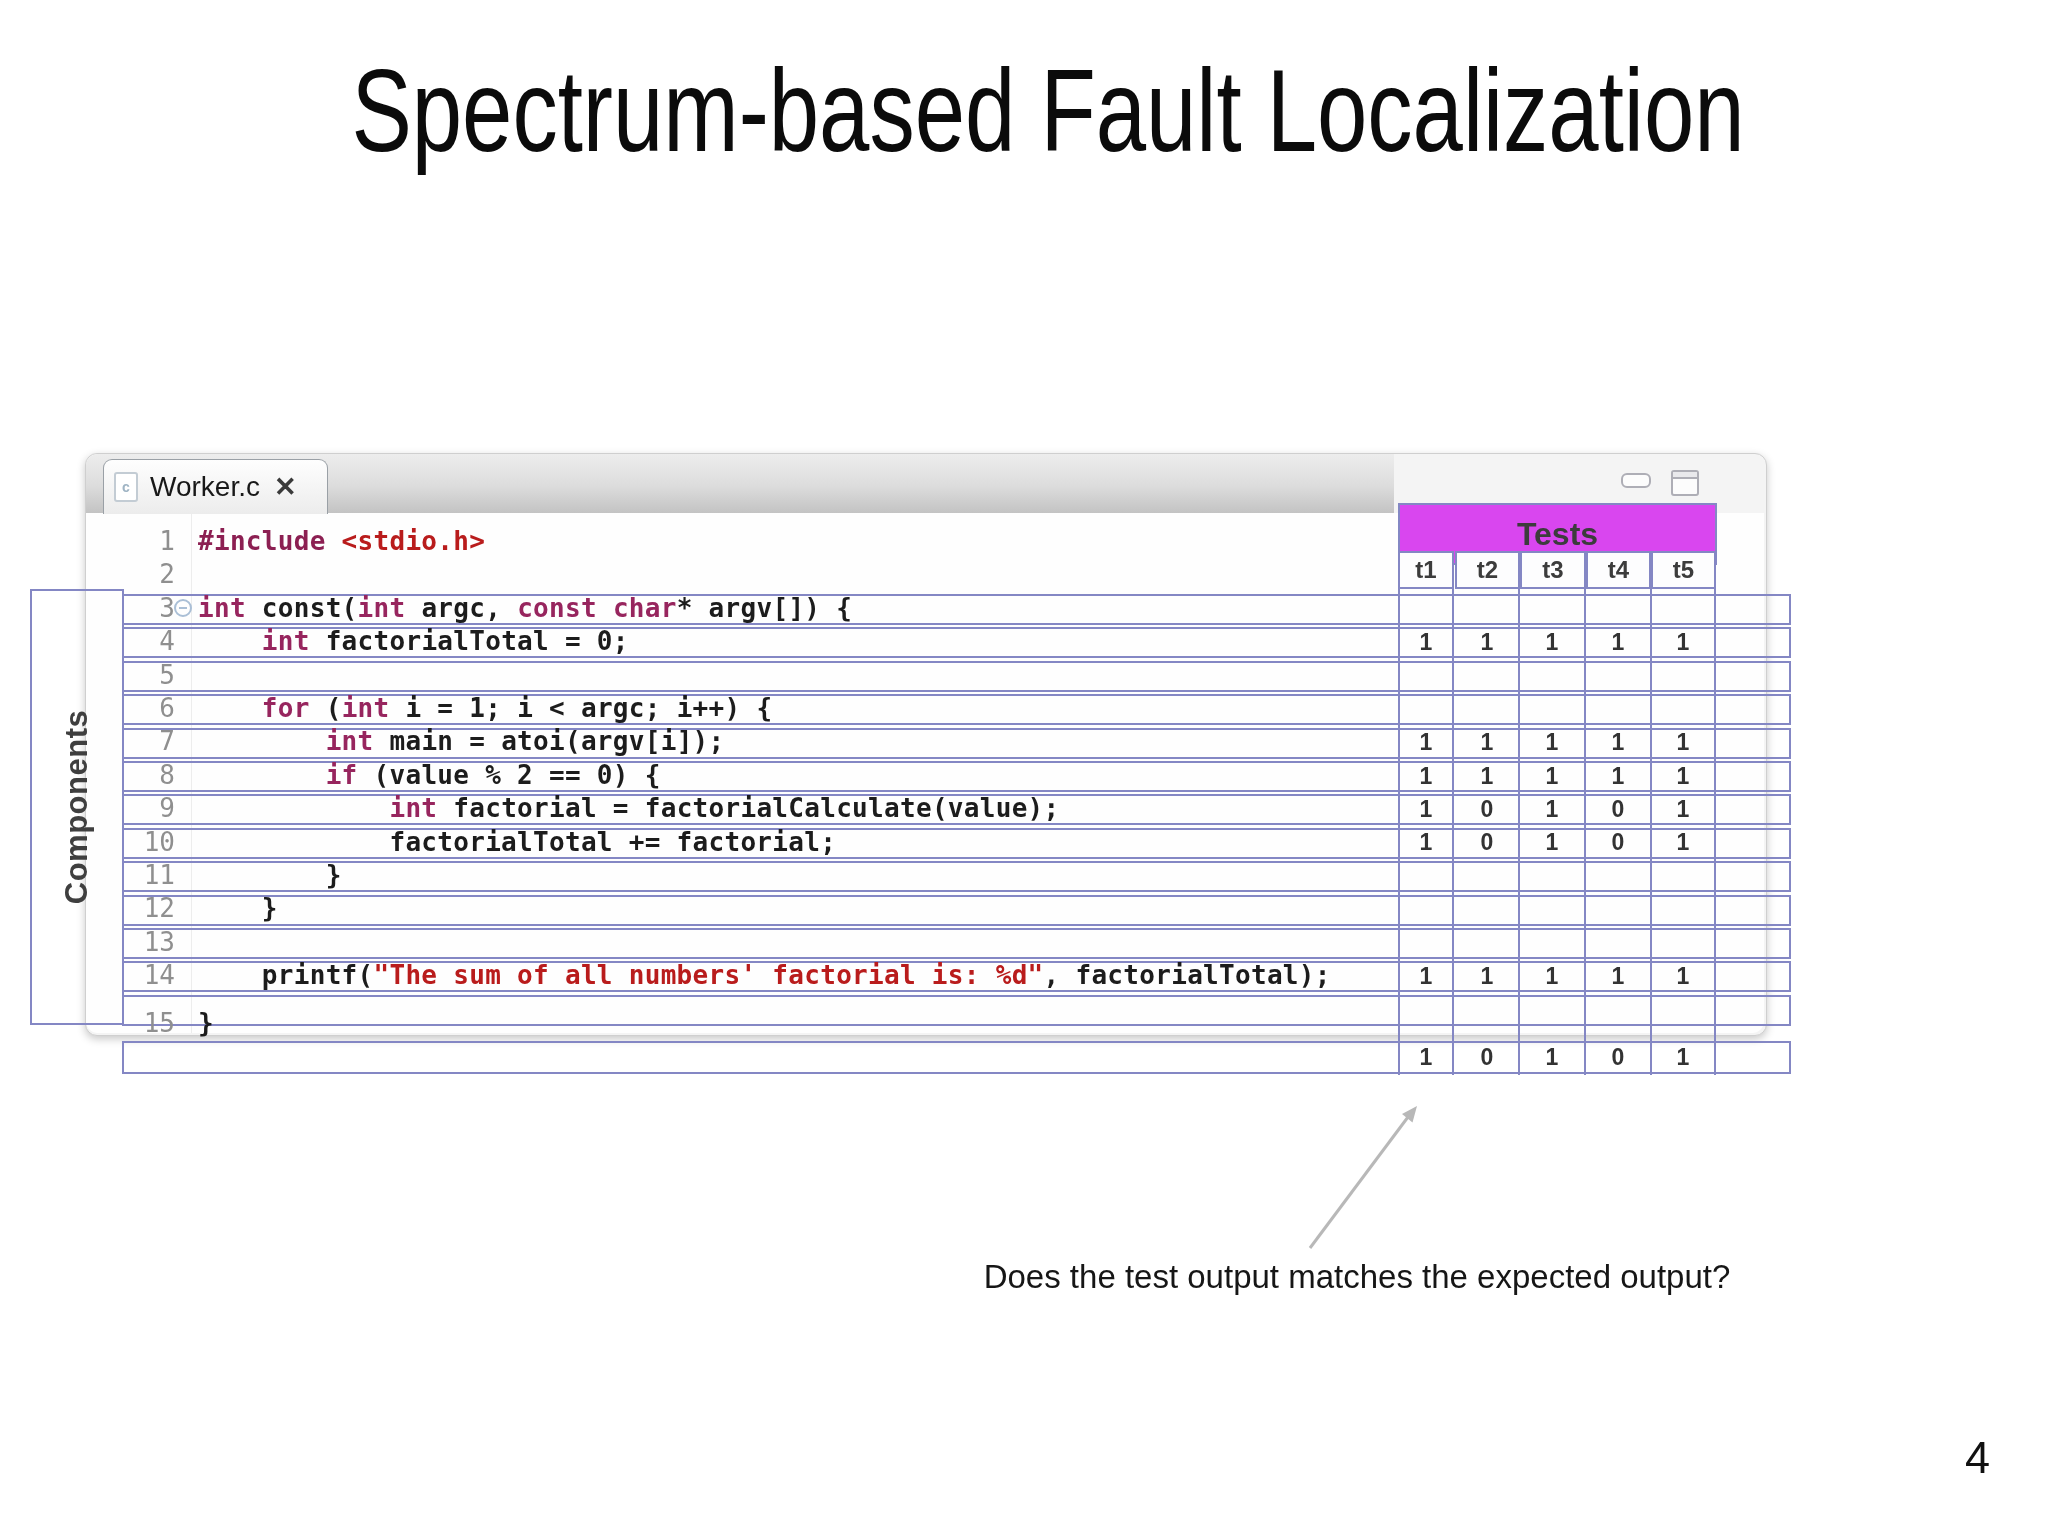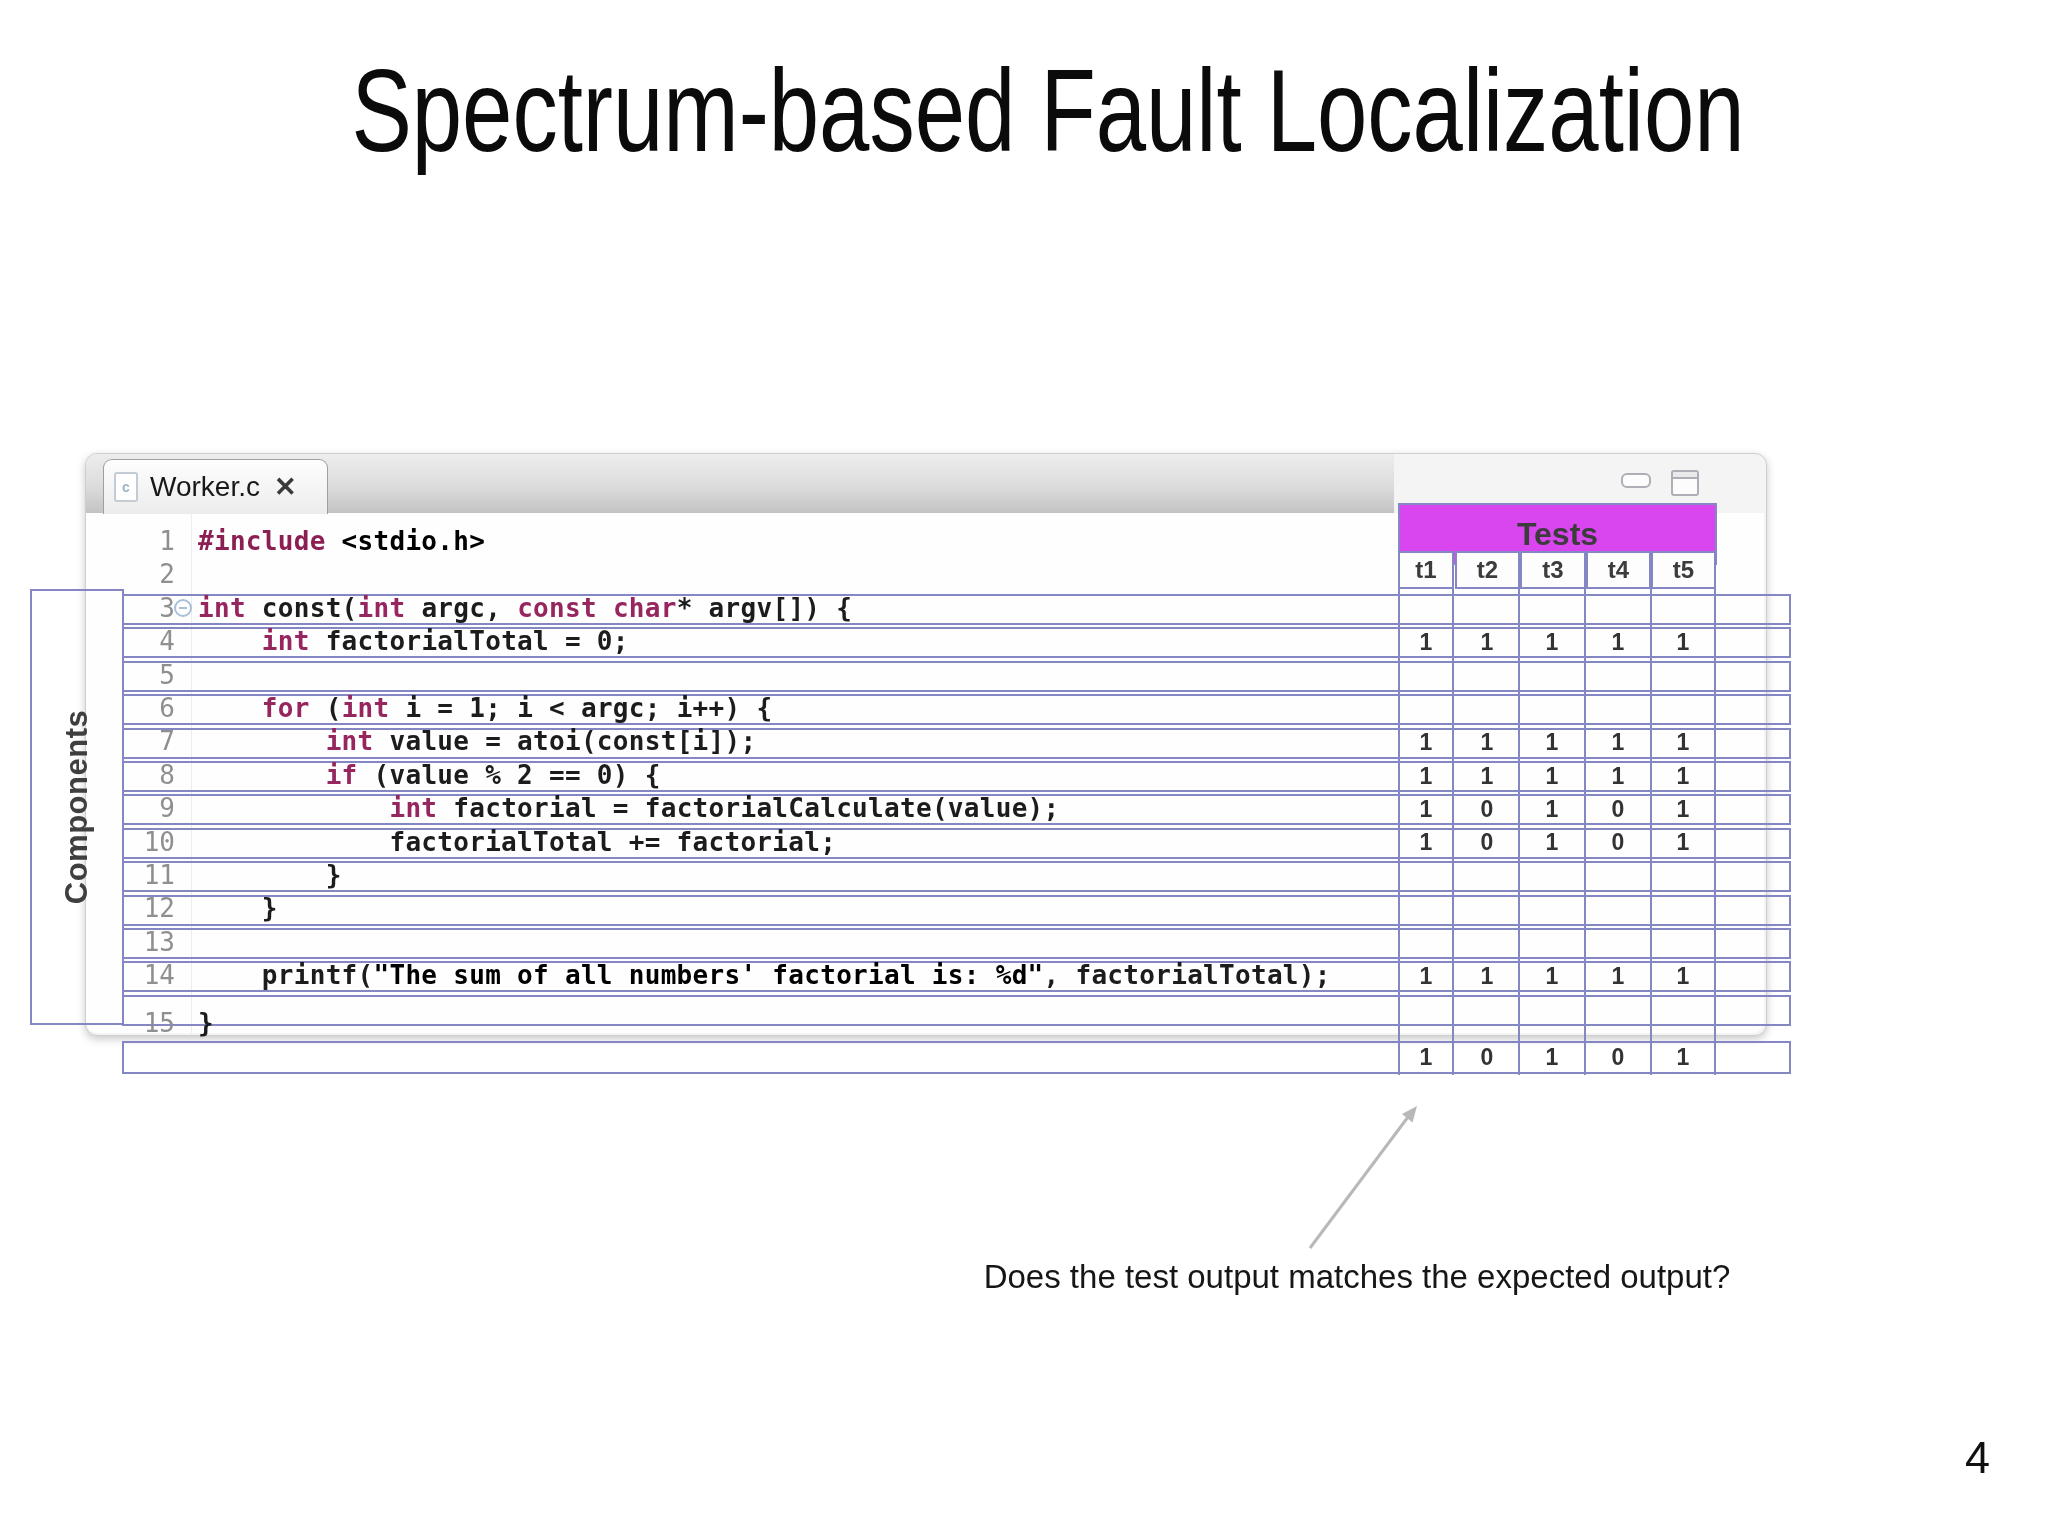--- a/index.html
+++ b/index.html
@@ -34,21 +34,21 @@
   .btn-max .bar{height:5px;border-bottom:2px solid #aeaeb6;background:#e9e9ec;}
 
   .editor{position:absolute;left:86px;top:513px;width:1678px;height:520px;background:#fefefe;
     border-radius:0 0 12px 12px;}
   .gutter-sep{position:absolute;left:191px;top:513px;width:1px;height:520px;background:#ededed;}
 
   
   .code-line{position:absolute;left:86px;width:1308px;height:34px;display:flex;align-items:center;z-index:3;}
   .code-line .num{width:89px;text-align:right;font:400 26px "DejaVu Sans Mono", monospace;color:#8f8f8f;flex:0 0 auto;}
   .code-line .code-text{margin-left:23px;font:700 26px "DejaVu Sans Mono", monospace;letter-spacing:0.3px;white-space:pre;}
-  .code-text .p{color:#1c1c1c;} .code-text .k{color:#97255e;} .code-text .d{color:#8c1f52;} .code-text .s{color:#000000;}
+  .code-text .p{color:#1c1c1c;} .code-text .k{color:#97255e;} .code-text .d{color:#8c1f52;} .code-text .s{color:#b91c1c;}
   .fold-marker{position:absolute;left:174px;width:18px;height:18px;border:2px solid #aabfd6;border-radius:50%;
     box-sizing:border-box;z-index:4;}
   .fold-marker::after{content:"";position:absolute;left:3px;right:3px;top:6px;height:2px;background:#aabfd6;}
 
   
   .comp-row{position:absolute;left:122px;width:1669px;height:31px;border:2px solid #8487c4;
     box-sizing:border-box;background:transparent;z-index:2;}
   .components-box{position:absolute;left:30px;top:589px;width:94px;height:436px;border:2px solid #8487c4;
     box-sizing:border-box;z-index:2;display:flex;align-items:center;justify-content:center;}
   .components-label{transform:rotate(-90deg);font-size:31px;font-weight:700;color:#3f3f3f;letter-spacing:0.5px;white-space:nowrap;}
@@ -109,21 +109,21 @@
       <div class="code-line" style="top: 657.6px;">
         <span class="num">5</span>
         <span class="code-text"></span>
       </div>
       <div class="code-line" style="top: 691px;">
         <span class="num">6</span>
         <span class="code-text"><span class="p">    </span><span class="k">for</span><span class="p"> (</span><span class="k">int</span><span class="p"> i = 1; i &lt; argc; i++) {</span></span>
       </div>
       <div class="code-line" style="top: 724.4px;">
         <span class="num">7</span>
-        <span class="code-text"><span class="p">        </span><span class="k">int</span><span class="p"> value = atoi(const[i]);</span></span>
+        <span class="code-text"><span class="p">        </span><span class="k">int</span><span class="p"> main = atoi(argv[i]);</span></span>
       </div>
       <div class="code-line" style="top: 757.8px;">
         <span class="num">8</span>
         <span class="code-text"><span class="p">        </span><span class="k">if</span><span class="p"> (value % 2 == 0) {</span></span>
       </div>
       <div class="code-line" style="top: 791.2px;">
         <span class="num">9</span>
         <span class="code-text"><span class="p">            </span><span class="k">int</span><span class="p"> factorial = factorialCalculate(value);</span></span>
       </div>
       <div class="code-line" style="top: 824.6px;">

